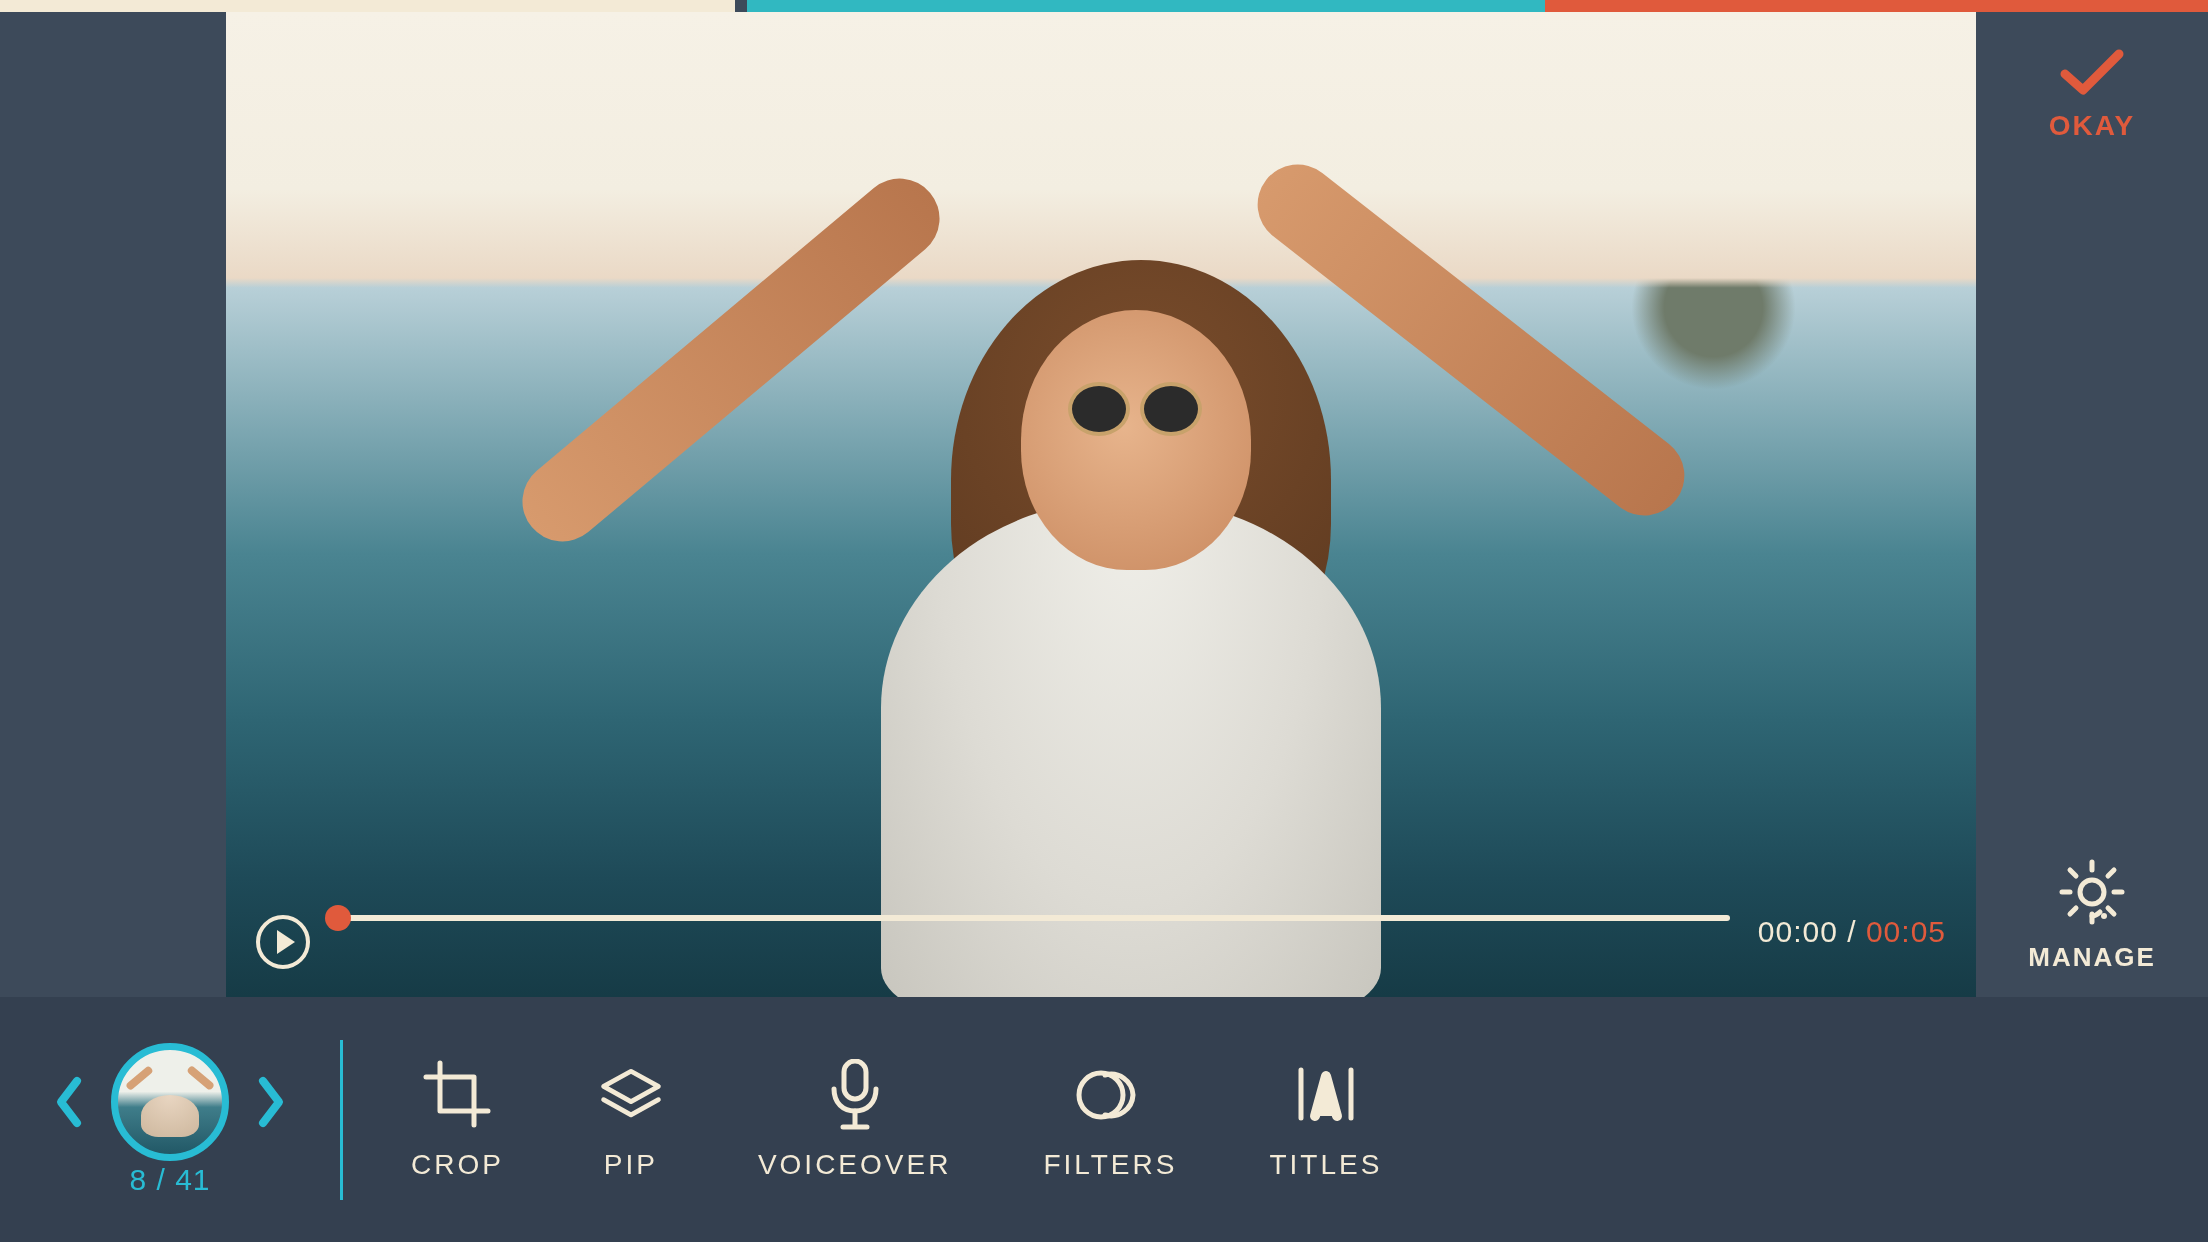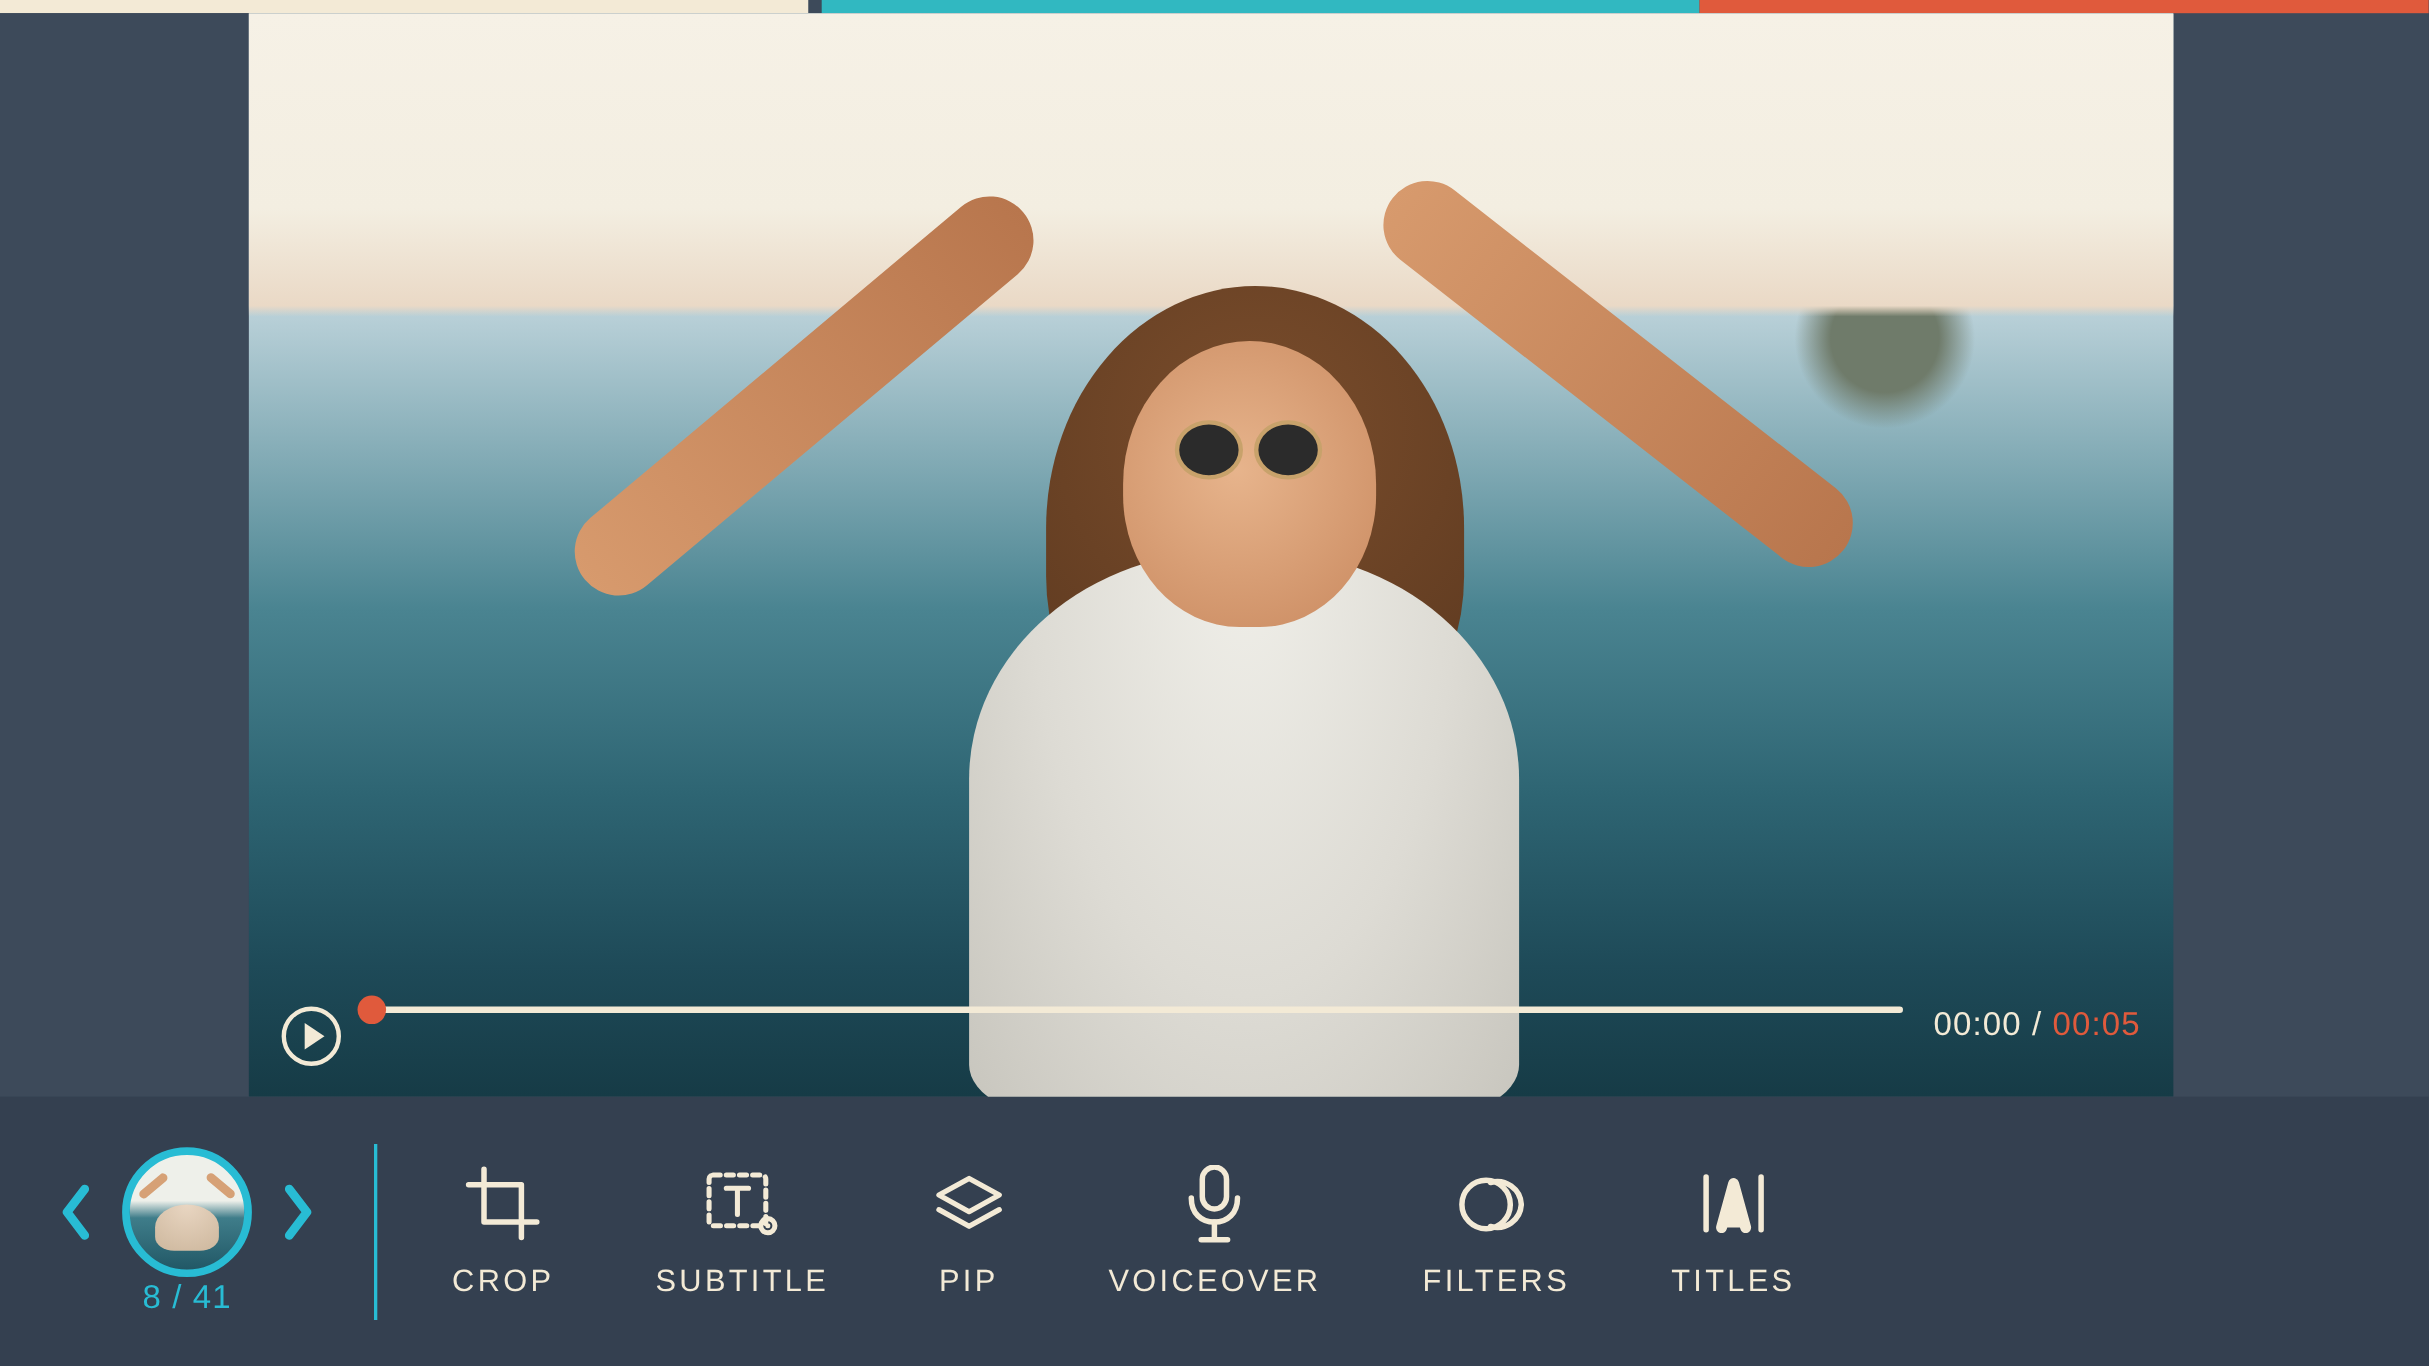--- a/index.html
+++ b/index.html
@@ -141,20 +141,44 @@
         <div class="track">
           <div class="track-dot"></div>
         </div>
         <div class="time">
           <span class="t-cur">00:00</span><span class="t-sep"> / </span><span class="t-tot">00:05</span>
         </div>
       </div>
     </div>
   </div>
 
+  <div class="right-col">
+    <div class="okay-btn">
+      <span>
+        <svg width="66" height="50" viewBox="0 0 66 50">
+            <path d="M6 26 L24 42 L60 6" stroke="#e05a3c" stroke-width="9" fill="none" stroke-linecap="round" stroke-linejoin="round"></path>
+          </svg>
+      </span>
+      <span class="okay-label">OKAY</span>
+    </div>
+
+    <div class="manage-btn">
+      <span>
+        <svg width="72" height="72" viewBox="0 0 72 72">
+          <g class="ico-stroke" stroke-width="6">
+            <circle cx="36" cy="36" r="12"></circle>
+            <path d="M36 6v8M36 58v8M6 36h8M58 36h8M14 14l6 6M52 52l6 6M58 14l-6 6M14 58l6-6"></path>
+          </g>
+          <path class="ico-stroke" stroke-width="6" d="M44 56c-3 3-6 4-8 4"></path>
+          <circle cx="48" cy="60" r="3" class="ico-fill"></circle>
+        </svg>
+      </span>
+      <span class="manage-label">MANAGE</span>
+    </div>
+  </div>
 </div>
 
 <div class="bottom">
   <div class="clip-nav">
     <div class="clip-row">
       <span class="chev">
         <svg width="36" height="54" viewBox="0 0 36 54">
             <path d="M26 6 L10 27 L26 48" stroke="#28bcd4" stroke-width="8" fill="none" stroke-linecap="round" stroke-linejoin="round"></path>
           </svg>
       </span>
@@ -179,31 +203,20 @@
         <svg width="70" height="70" viewBox="0 0 70 70">
           <g class="ico-stroke" stroke-width="6">
             <path d="M18 4v48h48"></path>
               <path d="M4 18h48v48"></path>
           </g>
         </svg>
       </span>
       <span class="tool-label">CROP</span>
     </div>
 
-    <div class="tool">
-      <span class="tool-ico">
-        <svg width="76" height="66" viewBox="0 0 76 66">
-          <rect x="5" y="5" width="56" height="50" rx="4" class="ico-stroke" stroke-width="5" stroke-dasharray="7 6"></rect>
-          <path d="M22 18h22M33 18v26" class="ico-stroke" stroke-width="6"></path>
-          <circle cx="63" cy="55" r="7" class="ico-stroke" stroke-width="5"></circle>
-          <circle cx="63" cy="55" r="2.5" class="ico-fill"></circle>
-        </svg>
-      </span>
-      <span class="tool-label">SUBTITLE</span>
-    </div>
 
     <div class="tool">
       <span class="tool-ico">
         <svg width="74" height="60" viewBox="0 0 74 60">
           <path d="M37 6 L66 22 L37 38 L8 22 Z" class="ico-stroke" stroke-width="5"></path>
           <path d="M8 36 L37 52 L66 36" class="ico-stroke" stroke-width="5"></path>
         </svg>
       </span>
       <span class="tool-label">PIP</span>
     </div>

